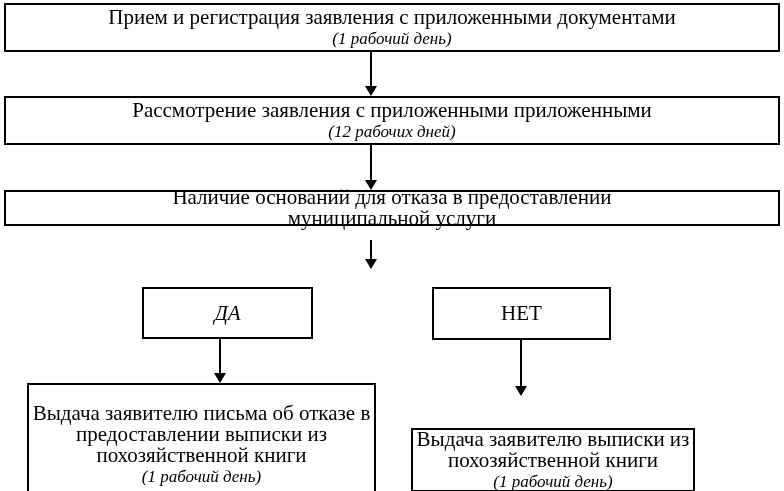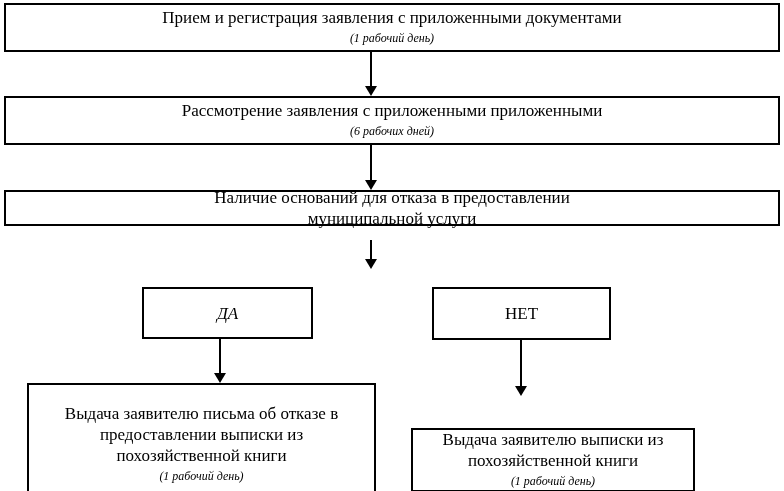--- a/index.html
+++ b/index.html
@@ -22,27 +22,27 @@
     border: 2px solid #000000;
     background: #ffffff;
     display: flex;
     flex-direction: column;
     align-items: center;
     justify-content: center;
     text-align: center;
   }
   .box .line {
     display: block;
-    font-size: 17px;
+    font-size: 21px;
     line-height: 21px;
     white-space: nowrap;
   }
   .box .duration {
     display: block;
-    font-size: 12px;
+    font-size: 17px;
     line-height: 21px;
     font-style: italic;
     white-space: nowrap;
   }
   .decision-label {
     font-size: 20px;
     line-height: 22px;
   }
   .arrow {
     position: absolute;
@@ -74,21 +74,21 @@
     <span class="duration">(1 рабочий день)</span>
   </div>
 
   <div class="arrow" style="left:365px; top:52px; height:44px;">
     <div class="arrow-line"></div>
     <div class="arrow-head"></div>
   </div>
 
   <div class="box" style="left:4px; top:96px; width:776px; height:49px;">
     <span class="line">Рассмотрение заявления с приложенными приложенными</span>
-    <span class="duration">(6 рабочих дней)</span>
+    <span class="duration">(12 рабочих дней)</span>
   </div>
 
   <div class="arrow" style="left:365px; top:145px; height:45px;">
     <div class="arrow-line"></div>
     <div class="arrow-head"></div>
   </div>
 
   <div class="box" style="left:4px; top:190px; width:776px; height:36px;">
     <span class="line">Наличие оснований для отказа в предоставлении</span>
     <span class="line">муниципальной услуги</span>

